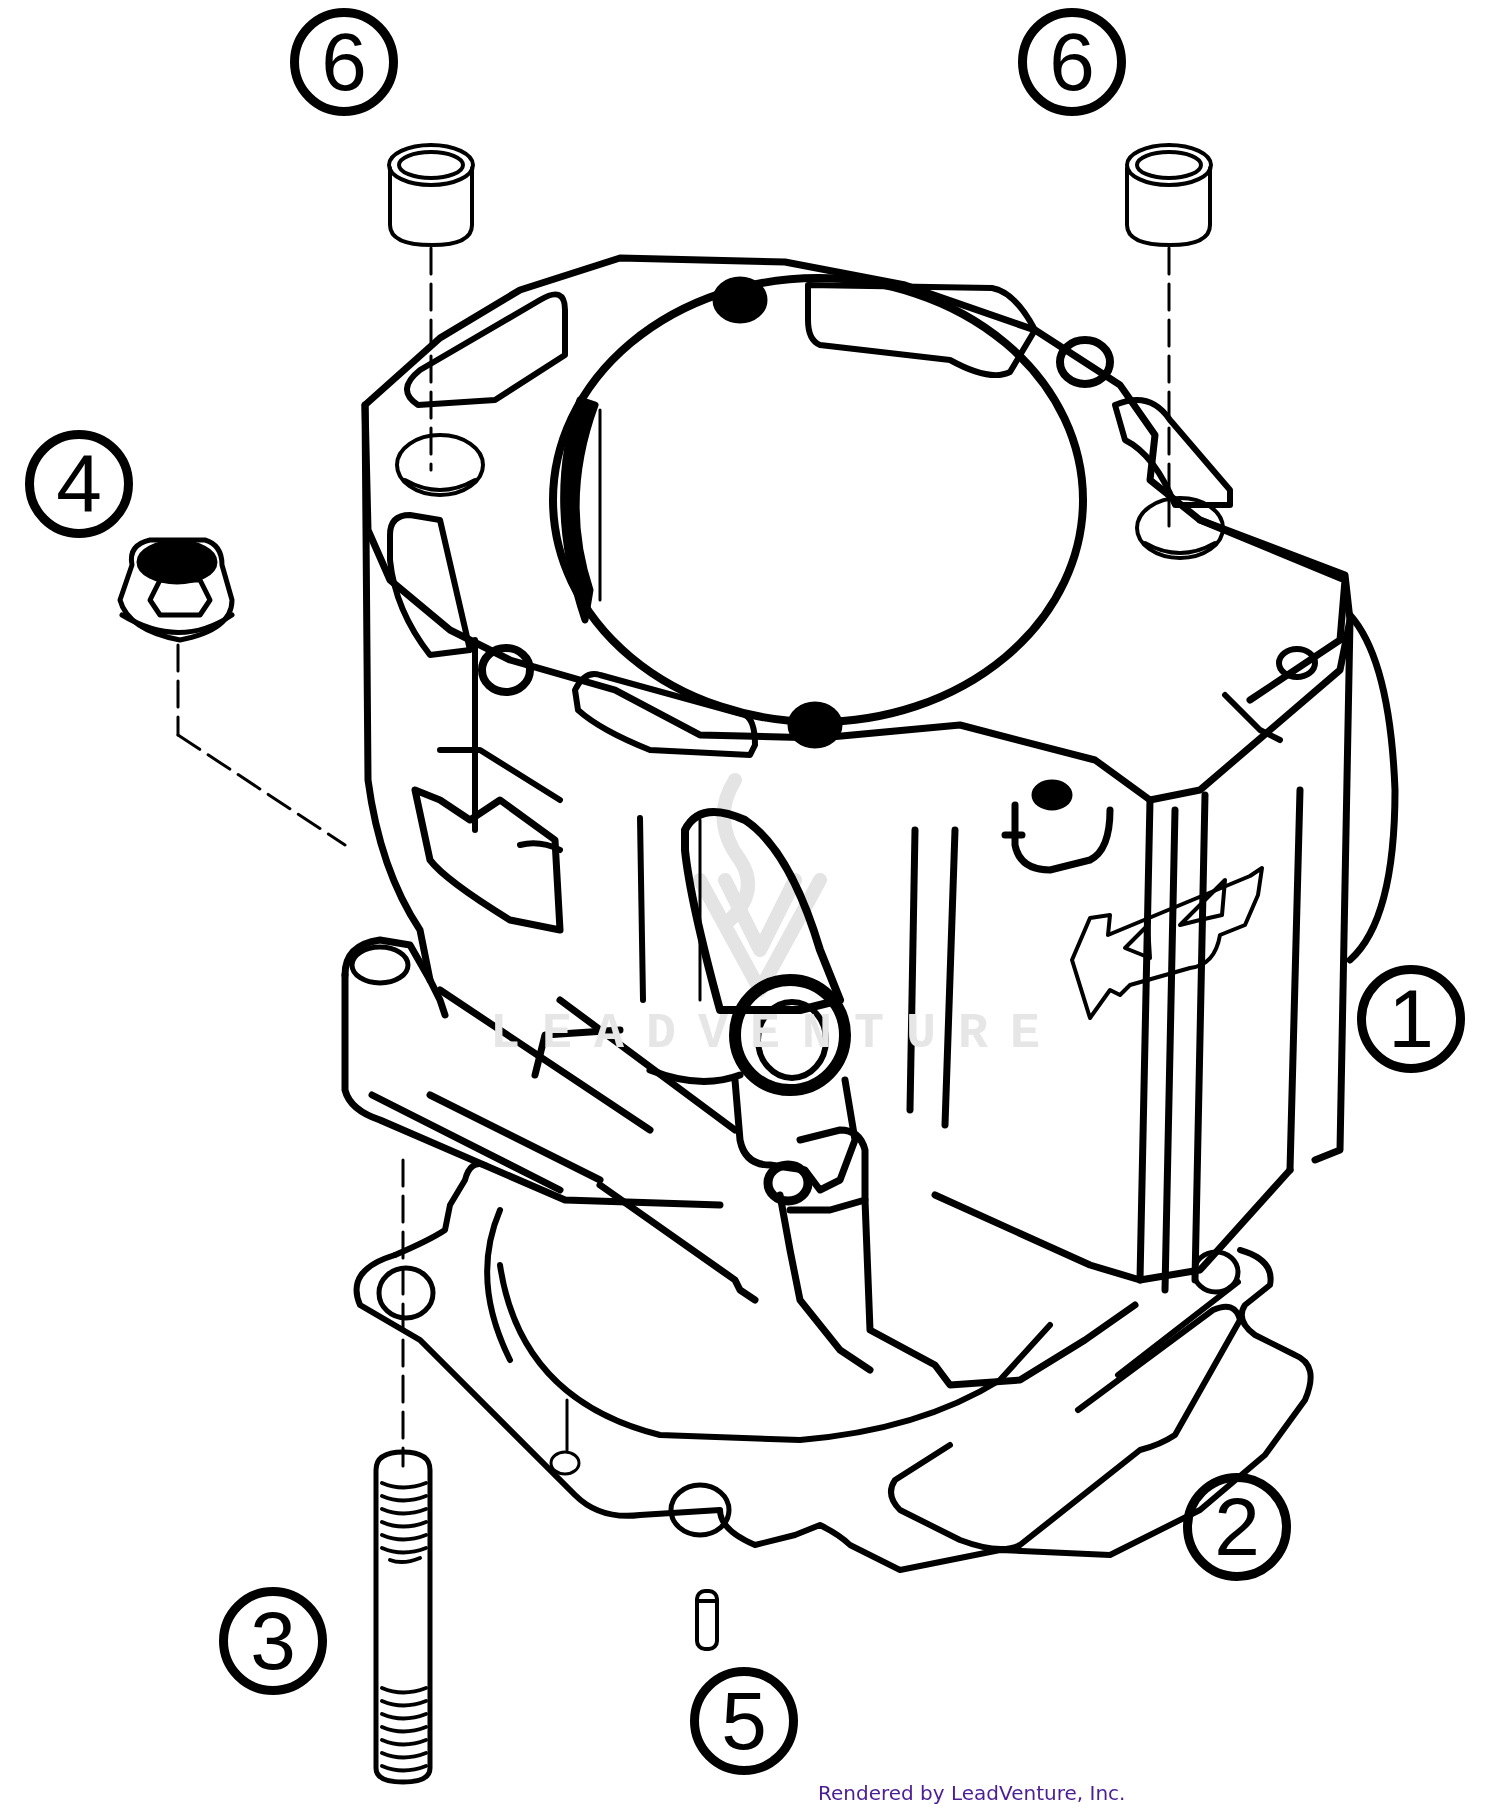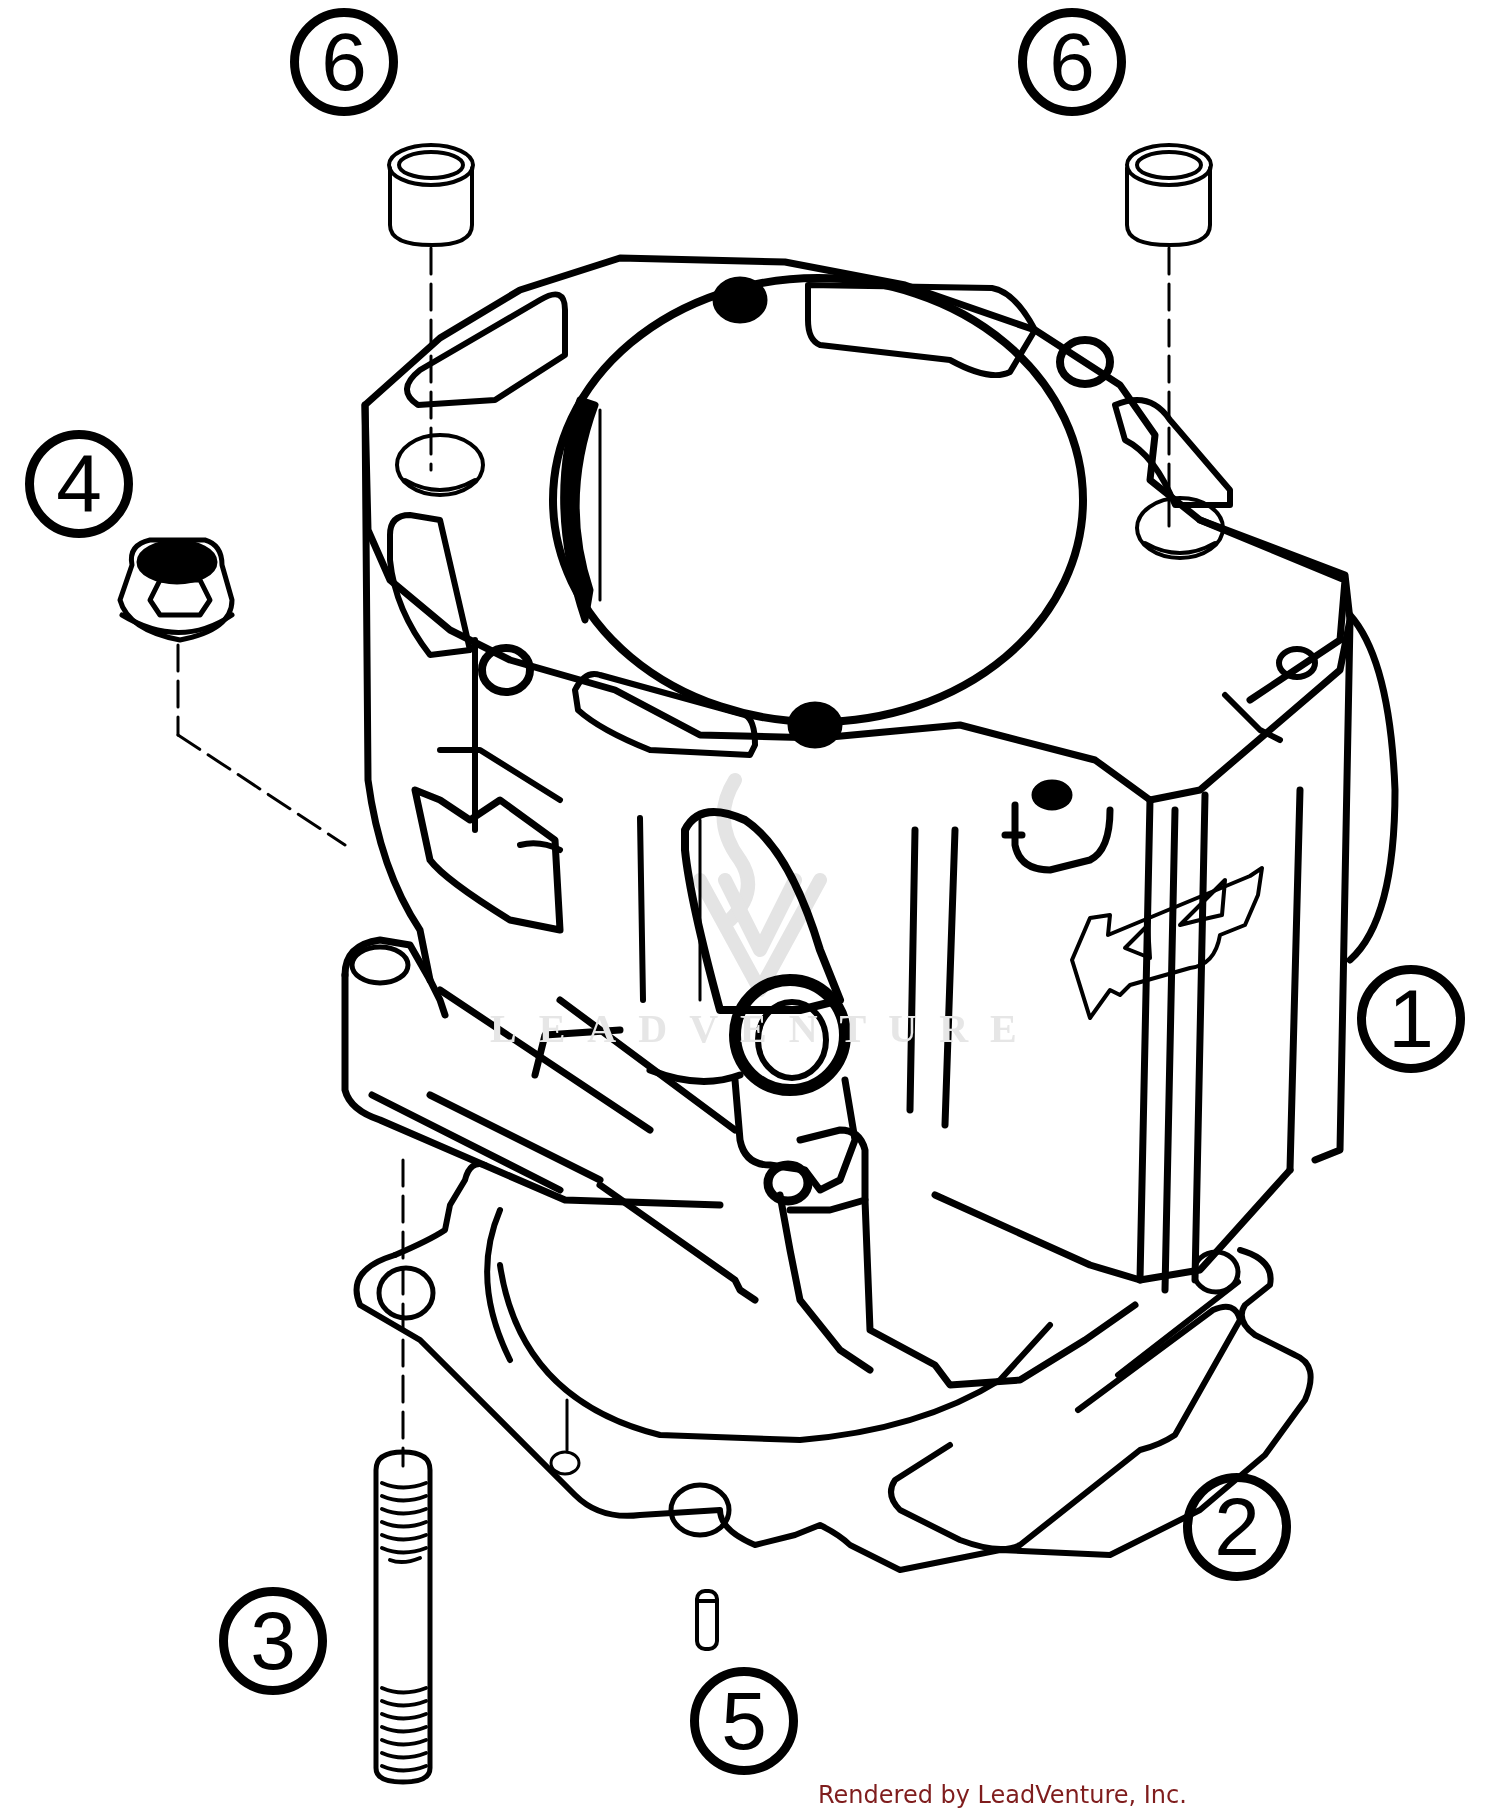--- a/index.html
+++ b/index.html
@@ -1,21 +1,21 @@
 <!DOCTYPE html>
 <html><head>
 <meta charset="utf-8">
 <style>
   html, body { margin: 0; padding: 0; background: #ffffff; }
   body { width: 1500px; height: 1816px; position: relative; overflow: hidden; font-family: "Liberation Sans", sans-serif; }
   #diagram { position: absolute; left: 0; top: 0; width: 1500px; height: 1816px; }
   .callout { position: absolute; width: 108px; height: 108px; box-sizing: border-box; border: 9px solid #000; border-radius: 50%; display: flex; align-items: center; justify-content: center; background: transparent; cursor: pointer; }
   .callout span { font-family: "Liberation Sans", sans-serif; font-size: 82px; line-height: 1; color: #000; font-weight: normal; }
-  .watermark-text { position: absolute; left: 490px; top: 1005px; font-family: Liberation Serif, serif; font-size: 40px; letter-spacing: 22px; color: #e6e6e6; white-space: nowrap; font-weight: bold; }
-  .footer { position: absolute; left: 818px; top: 1781px; font-family: "DejaVu Sans", sans-serif; font-size: 24px; color: #7f1d1d; white-space: nowrap; }
+  .watermark-text { position: absolute; left: 490px; top: 1005px; font-family: Liberation Mono, monospace; font-size: 50px; letter-spacing: 22px; color: #e6e6e6; white-space: nowrap; font-weight: bold; }
+  .footer { position: absolute; left: 818px; top: 1781px; font-family: "DejaVu Sans", sans-serif; font-size: 20px; color: #4c1d95; white-space: nowrap; }
 </style>
 </head>
 <body>
 
 <svg id="diagram" viewBox="0 0 1500 1816" xmlns="http://www.w3.org/2000/svg" fill="none" stroke="#000" stroke-linejoin="round" stroke-linecap="round">
 
   <g fill="none" stroke="#e4e4e4" stroke-width="14">
     <path d="M735 780 q-25 40 5 80 q20 30 -10 60"></path>
     <path d="M700 880 l60 110 l60 -110"></path>
     <path d="M725 880 l35 70 l35 -70"></path>

